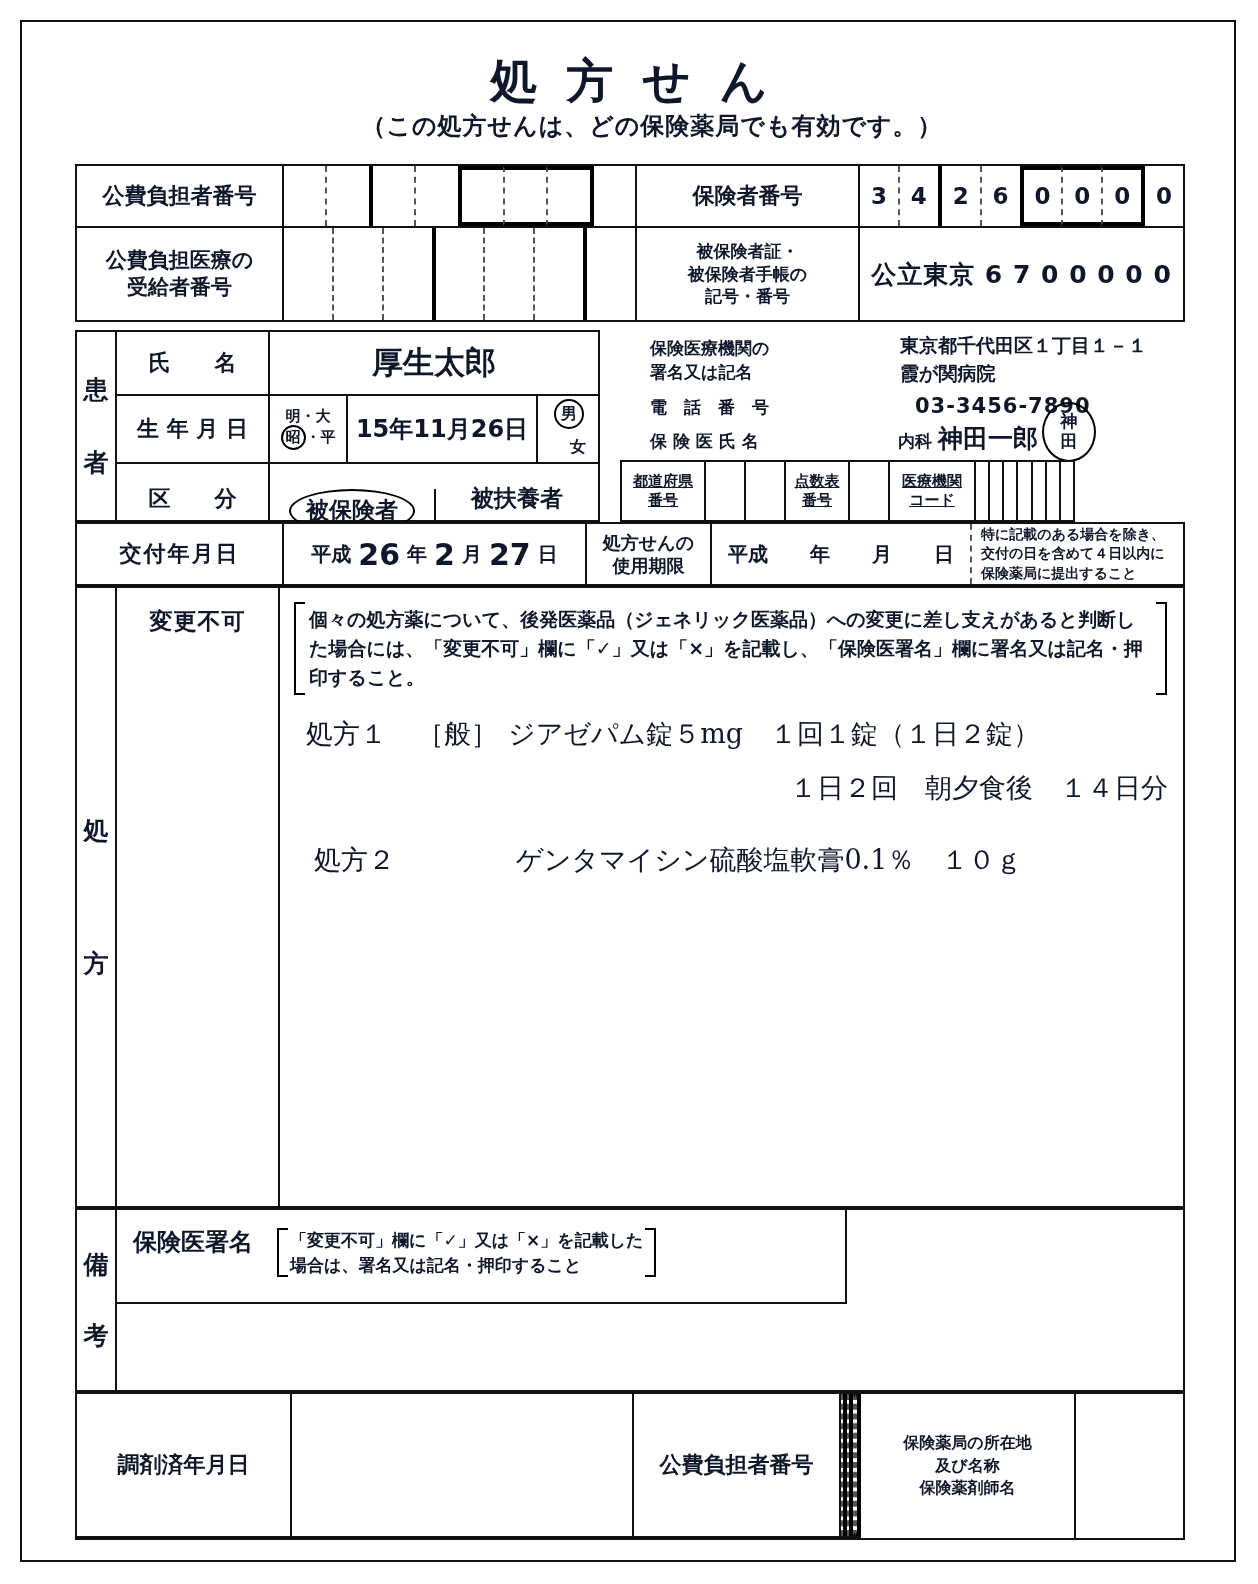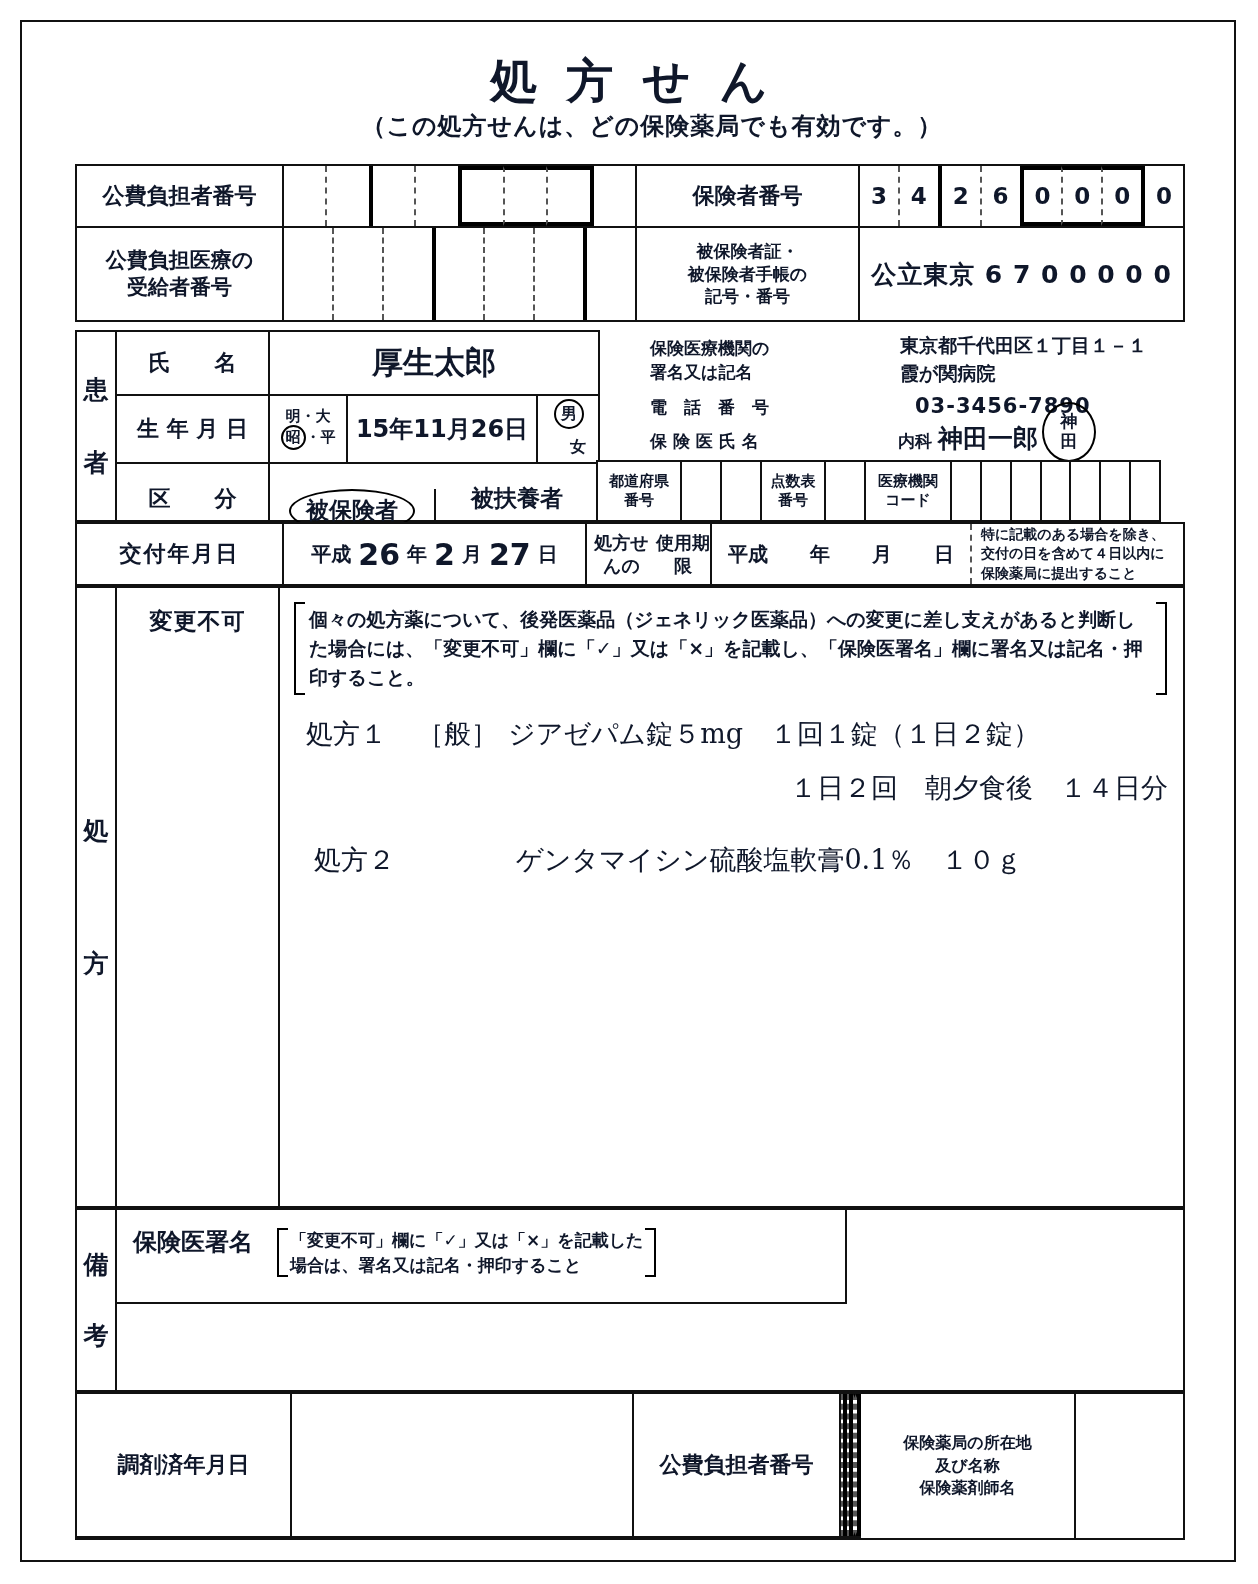--- a/index.html
+++ b/index.html
@@ -64,36 +64,36 @@
   .ilab{ position:absolute; font-size:17px; line-height:1.4; }
   .ival{ position:absolute; font-size:19px; line-height:1.45; }
   .iv-tel{ font-size:21px; letter-spacing:1px; }
   .iv-doc{ font-size:25px; }
   .idept{ font-size:17px; margin-right:6px; }
   .stamp{ position:absolute; left:1042px; top:402px; width:54px; height:60px; border:2px solid #000;
           border-radius:50%; display:flex; flex-direction:column; align-items:center; justify-content:center;
           font-size:17px; line-height:1.15; }
 
   
-  .crow{ left:596px; top:460px; width:565px; height:62px; display:flex; }
+  .crow{ left:620px; top:460px; width:455px; height:62px; display:flex;text-decoration:underline; }
   .clabel{ display:flex; flex-direction:column; align-items:center; justify-content:center;
            font-size:15px; line-height:1.25; border-right:2px solid #111; text-align:center; }
   .cl1{ flex:0 0 84px; } .cl2{ flex:0 0 64px; } .cl3{ flex:0 0 86px; }
   .ccell{ flex:0 0 40px; border-right:2px solid #111; }
   .ccell7{ flex:1; border-right:2px solid #111; }
   .crow > :last-child{ border-right:none; }
 
   
   .irow{ left:75px; top:522px; width:1110px; height:64px; display:flex; }
   .ilab1{ flex:0 0 207px; border-right:2px solid #111; font-size:22px; letter-spacing:2px; }
   .idate{ flex:0 0 303px; border-right:2px solid #111; display:flex; align-items:center;
           justify-content:center; gap:7px; font-size:20px; }
   .idate .num{ font-size:30px; }
   .iexpl{ flex:0 0 125px; border-right:2px solid #111; font-size:18px; line-height:1.3;
-          flex-direction:row; }
+          flex-direction:column; }
   .iexpv{ flex:0 0 258px; display:flex; align-items:center; justify-content:space-between;
           padding:0 16px; font-size:20px; }
   .inote{ flex:1; border-left:2px dashed #555; display:flex; align-items:center;
           padding:4px 16px 4px 9px; font-size:14px; line-height:1.4; }
 
   
   .rxt{ left:75px; top:586px; width:1110px; height:622px; display:flex; }
   .rx-vcol{ flex:0 0 40px; border-right:2px solid #111; display:flex; flex-direction:column;
             align-items:center; justify-content:center; gap:100px; font-size:25px; }
   .chg{ flex:0 0 163px; border-right:2px solid #111; padding-top:18px; text-align:center; font-size:23px; letter-spacing:1px; }

